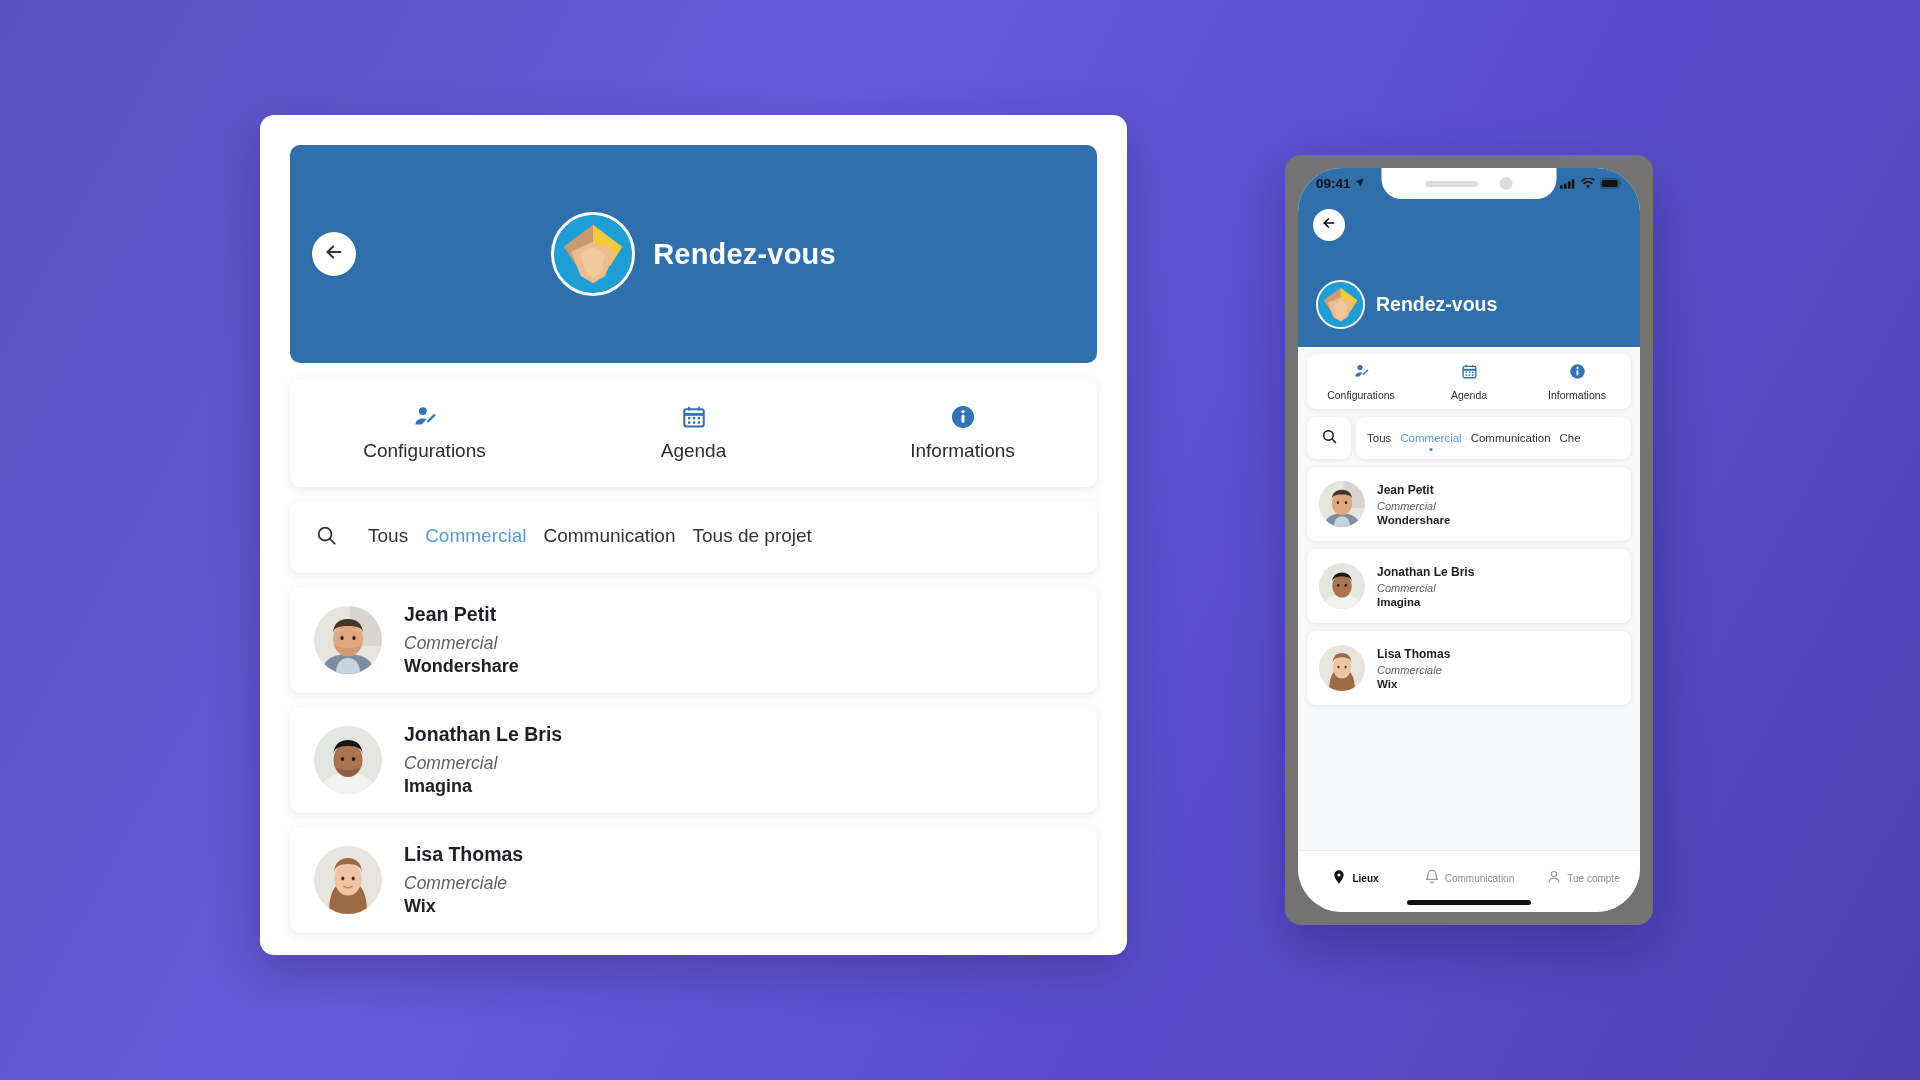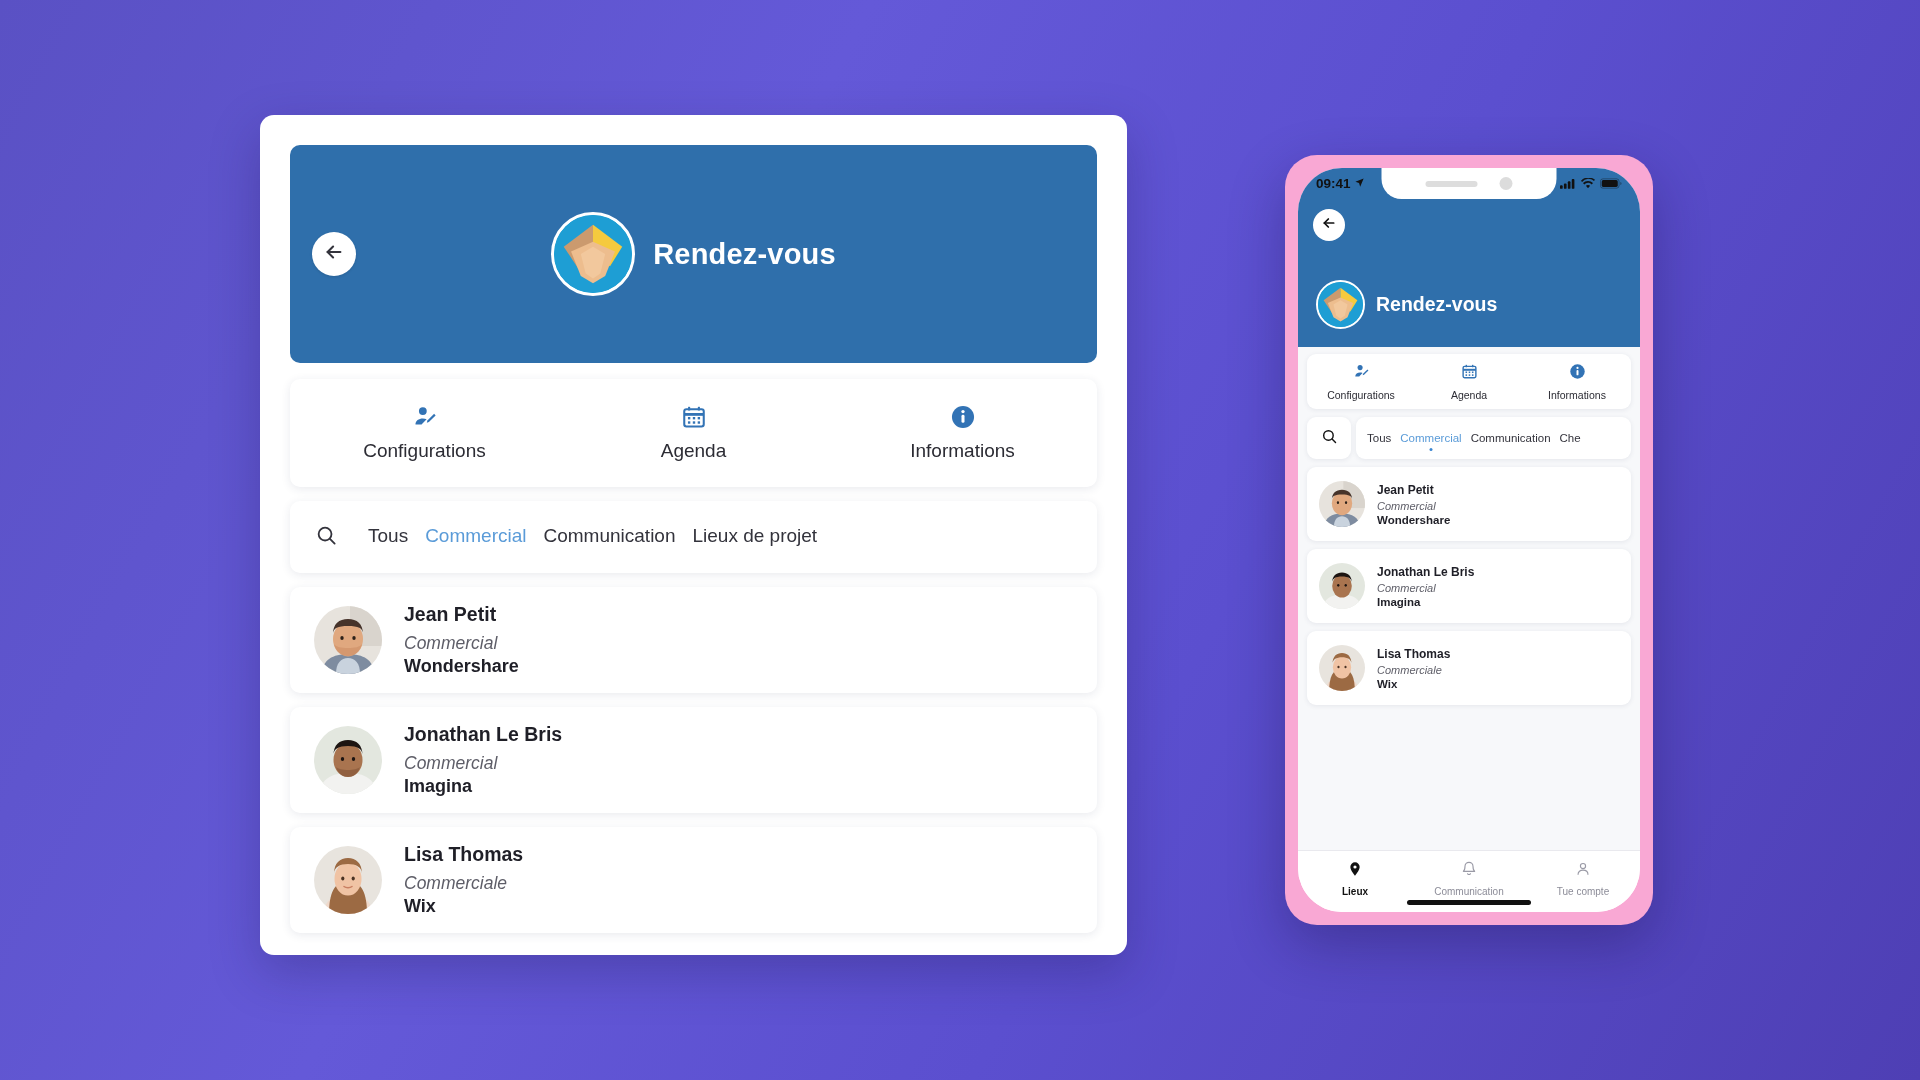--- a/index.html
+++ b/index.html
@@ -144,22 +144,22 @@
   }
   .c-name { font-size: 19.5px; font-weight: 700; color: #1f1f27; }
   .c-role { font-size: 17.5px; font-style: italic; color: #5e5e68; margin-top: 7px; }
   .c-org  { font-size: 18px; font-weight: 700; color: #1f1f27; margin-top: 2px; }
 
   
   #phone {
     position: absolute;
     left: 1285px; top: 155px;
     width: 368px; height: 770px;
-    background: #f9a8d4;
-    border-radius: 32px;
+    background: #737373;
+    border-radius: 16px;
     box-shadow: 0 20px 55px rgba(25,15,70,.33);
     padding: 13px;
   }
   .phone-screen {
     position: relative;
     width: 100%; height: 100%;
     border-radius: 44px;
     overflow: hidden;
     background: #fff;
     display: flex;
@@ -295,21 +295,21 @@
 
   .p-bottomnav {
     background: #fff;
     border-top: 1px solid #e9e9ee;
     height: 62px;
     display: flex; align-items: center;
     flex: 0 0 auto;
     padding-bottom: 6px;
   }
   .p-nav {
-    flex: 1; display: flex; flex-direction: column;
+    flex: 1; display: flex; flex-direction: row;
     align-items: center; justify-content: center; gap: 5px;
     cursor: pointer;
   }
   .p-nav-label { font-size: 10px; color: #8c8c98; }
   .p-nav.active .p-nav-label { color: #111; font-weight: 700; }
   .home-indicator {
     position: absolute; left: 50%; bottom: 7px;
     transform: translateX(-50%);
     width: 124px; height: 5px;
     background: #111; border-radius: 3px;
@@ -394,21 +394,21 @@
         <svg width="23" height="23" viewBox="0 0 24 24" fill="none" stroke="#33333c" stroke-width="1.9" stroke-linecap="round">
           <circle cx="10.5" cy="10.5" r="6.7"></circle>
             <line x1="15.6" y1="15.6" x2="20.5" y2="20.5"></line>
         </svg>
       </span>
     </div>
     <div class="chips">
       <span class="chip">Tous</span>
       <span class="chip active">Commercial</span>
       <span class="chip">Communication</span>
-      <span class="chip">Lieux de projet</span>
+      <span class="chip">Tous de projet</span>
     </div>
   </div>
 
   <div class="contact-list">
 
     <div class="contact">
       <div class="avatar">
         <svg class="av" viewBox="0 0 68 68" preserveAspectRatio="none">
           <rect width="68" height="68" fill="#e7e3dd"></rect>
           <rect x="36" y="0" width="32" height="40" fill="#d9d4cd"></rect>

